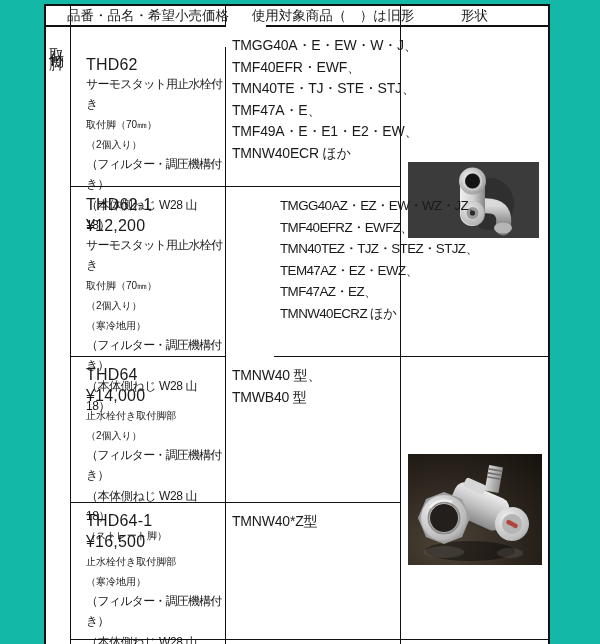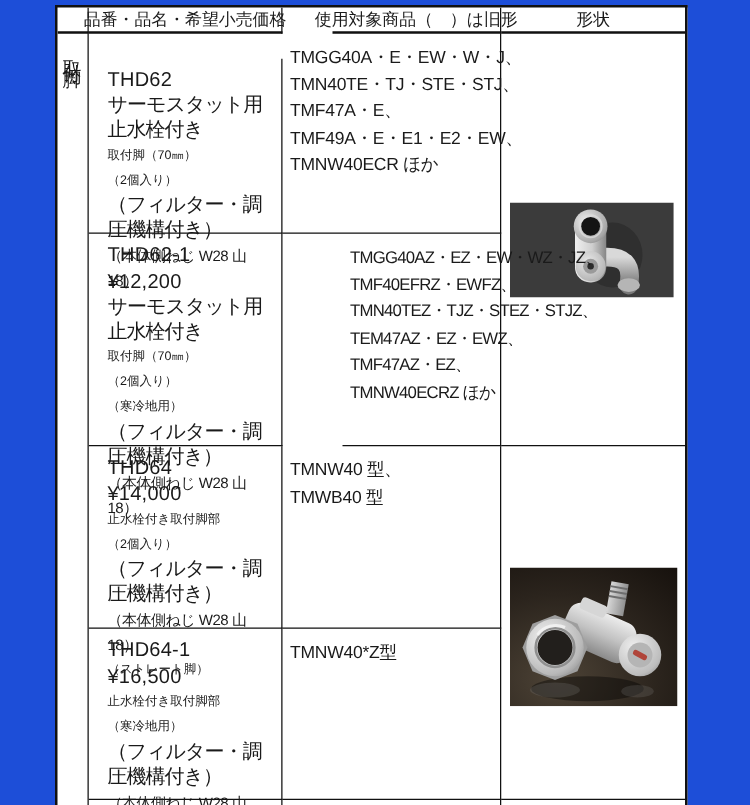--- a/index.html
+++ b/index.html
@@ -1,17 +1,17 @@
 <!DOCTYPE html>
 <html><head>
 <meta charset="utf-8">
 <style>
   html,body{margin:0;padding:0;}
   body{background:#fff;font-family:"Liberation Sans","DejaVu Sans",sans-serif;color:#1a1a1a;}
-  .page{position:relative;width:600px;height:644px;background:#1d4ed8;overflow:hidden;}
+  .page{position:relative;width:600px;height:644px;background:#14b8a6;overflow:hidden;}
 
   .catalog{
     position:absolute;left:44px;top:4px;width:502px;height:640px;
     border:2px solid #111;border-bottom:0;background:#fff;
     display:grid;
     grid-template-columns:25px 155px 175px 1fr;
     grid-template-rows:21px 160px 170px 146px 137px 1fr;
     overflow:hidden;
   }
   .c{position:relative;box-sizing:border-box;min-width:0;min-height:0;}
@@ -30,21 +30,21 @@
     position:absolute;left:50%;transform:translateX(-50%);
   }
 
   .part{grid-column:2;padding:7px 2px 0 15px;}
   .target{grid-column:3;padding:8px 2px 0 6px;}
   .shape{grid-column:4;}
 
   .t16{font-size:16px;line-height:21px;letter-spacing:0.2px;}
   .t14{font-size:10px;line-height:20px;}
   .t13{font-size:12px;line-height:20px;letter-spacing:-0.4px;}
-  .t12c{font-size:16px;line-height:20px;letter-spacing:-0.8px;font-family:Liberation Mono, monospace;}
+  .t12c{font-size:12px;line-height:20px;letter-spacing:-0.8px;font-family:Liberation Mono, monospace;}
   .tg{font-size:14px;line-height:21.5px;letter-spacing:-0.2px;white-space:nowrap;}
   .tgc{font-size:13.4px;line-height:21.5px;letter-spacing:-0.6px;white-space:nowrap;}
 
   .photo{position:absolute;display:block;}
   .photo1{left:7px;top:135px;}
   .photo2{left:7px;top:97px;}
 </style>
 </head>
 <body>
 
@@ -69,20 +69,21 @@
     <div class="c br bb part" style="grid-row:2;margin-top:20px;">
       <div class="t16">THD62</div>
       <div class="t12c">サーモスタット用止水栓付き</div>
       <div class="t14">取付脚（70㎜）</div>
       <div class="t14">（2個入り）</div>
       <div class="t12c">（フィルター・調圧機構付き）</div>
       <div class="t13">（本体側ねじ W28 山 18）</div>
     </div>
     <div class="c br bb target" style="grid-row:2;">
       <div class="tg">TMGG40A・E・EW・W・J、</div>
+      <div class="tg">TMF40EFR・EWF、</div>
       <div class="tg">TMN40TE・TJ・STE・STJ、</div>
       <div class="tg">TMF47A・E、</div>
       <div class="tg">TMF49A・E・E1・E2・EW、</div>
       <div class="tg">TMNW40ECR ほか</div>
     </div>
 
     <div class="c bb shape" style="grid-row:2/4;">
       <svg class="photo photo1" width="131" height="76" viewBox="0 0 131 76">
         <defs>
           <linearGradient id="p1cap" x1="0" y1="0" x2="1" y2="0">

